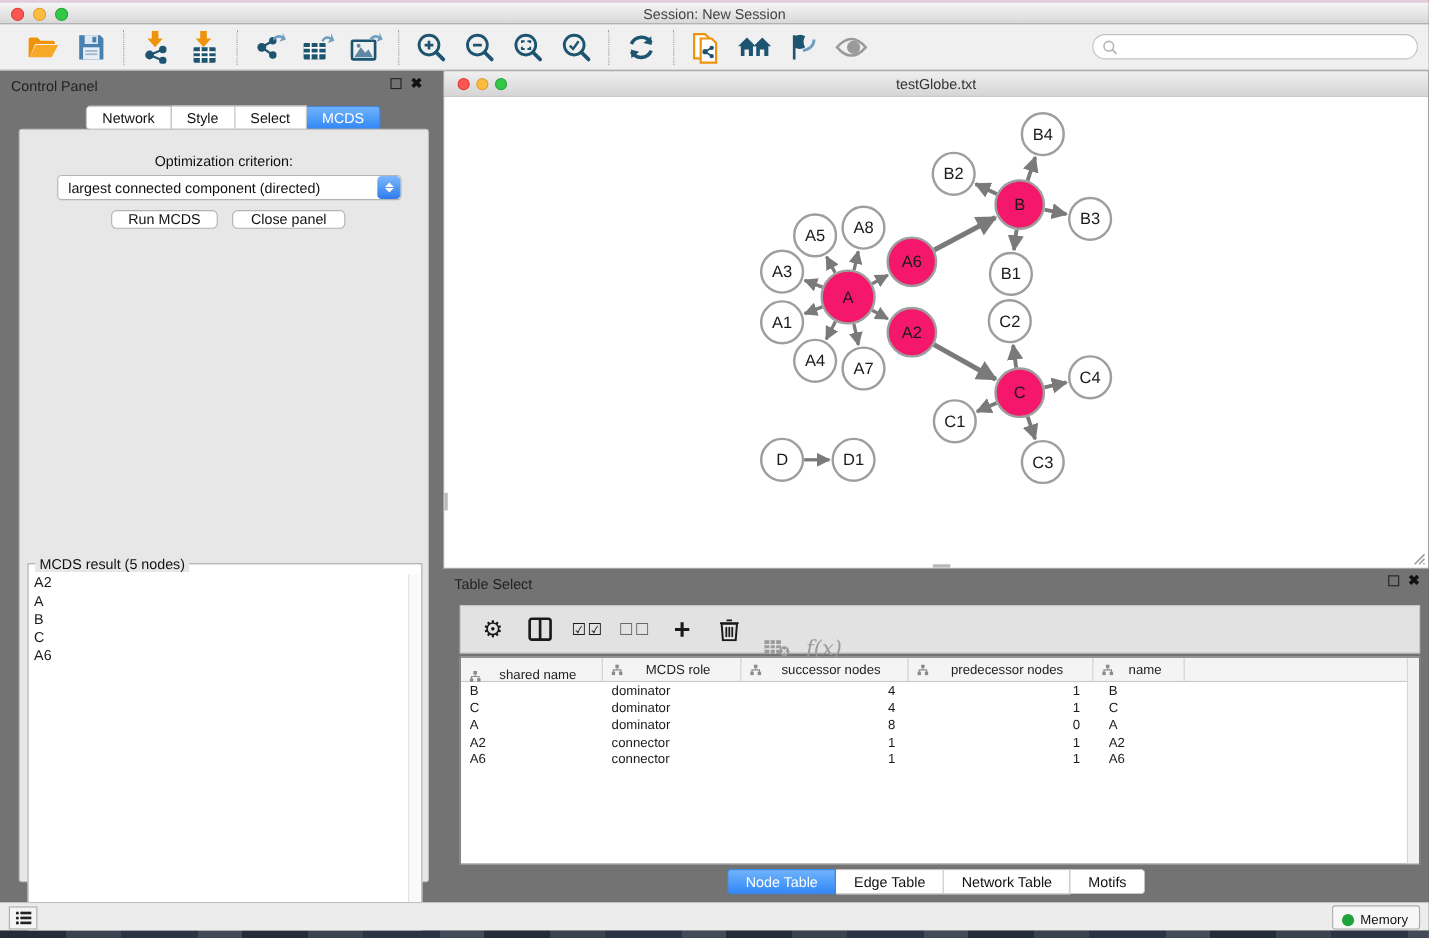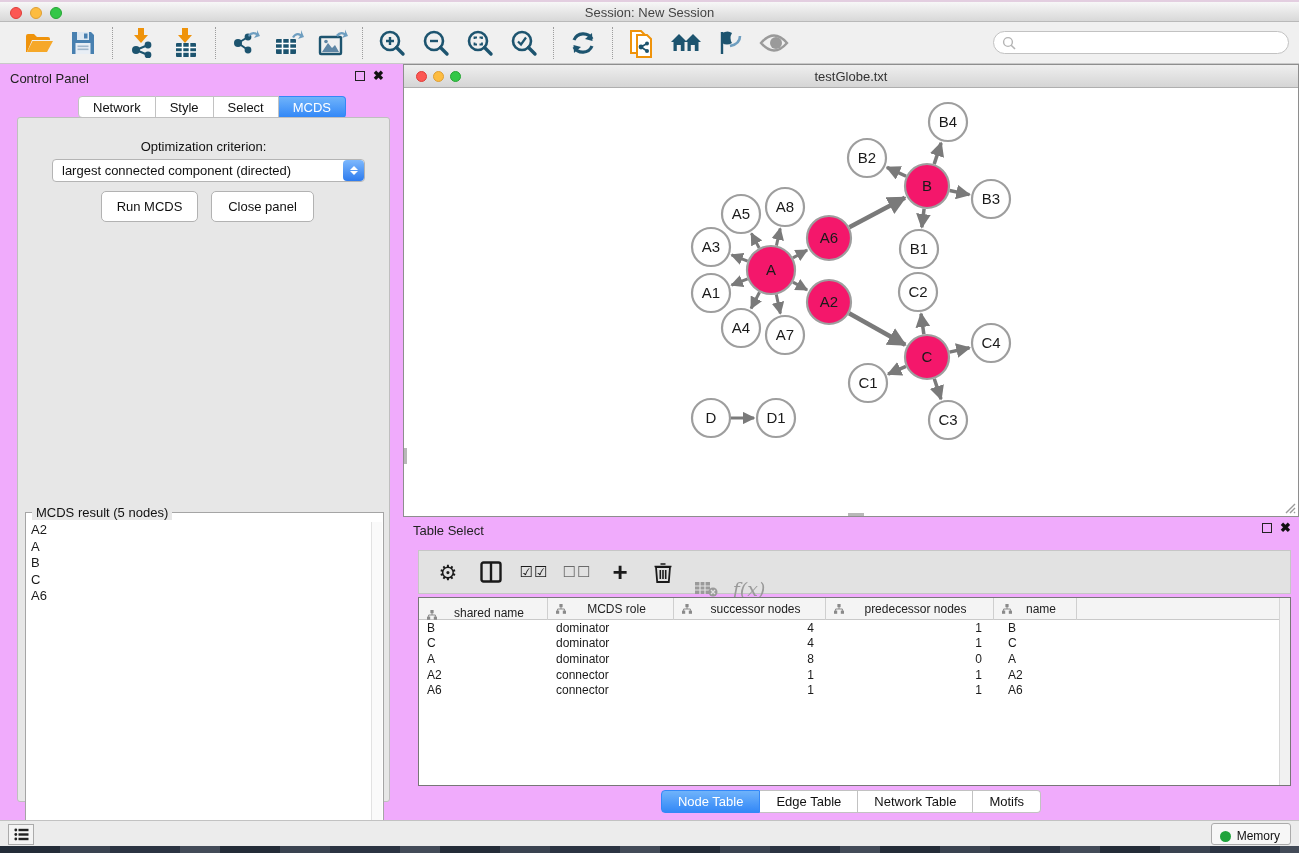--- a/index.html
+++ b/index.html
@@ -1,19 +1,19 @@
 <!DOCTYPE html>
 <html><head>
 <meta charset="utf-8">
 <style>
   * { margin:0; padding:0; box-sizing:border-box; }
   html,body { background:#555; }
   .app {
     position:relative; width:1299px; height:853px; overflow:hidden;
-    background:#f0abfc; font-family:"Liberation Sans", sans-serif; color:#1a1a1a;
+    background:#737373; font-family:"Liberation Sans", sans-serif; color:#1a1a1a;
   }
   
   .titlebar {
     position:absolute; left:0; top:0; width:100%; height:22px;
     background:linear-gradient(#F7F7F7,#D8D8D8);
     border-top:2px solid #E3CEE0; border-bottom:1px solid #B9B9B9;
   }
   .titlebar .title {
     position:absolute; left:0; right:0; top:3px; text-align:center;
     font-size:13px; color:#444;
@@ -65,21 +65,21 @@
   }
   .select-stepper {
     position:absolute; right:0px; top:0px; width:21px; height:21px;
     background:linear-gradient(#7DB8FD,#2D7BEE); border-radius:4px;
     display:flex; flex-direction:column; align-items:center; justify-content:center; gap:1px;
   }
   .chev { width:0; height:0; border-left:4px solid transparent; border-right:4px solid transparent; }
   .chev.up   { border-bottom:4px solid #fff; }
   .chev.down { border-top:4px solid #fff; }
   .cp-btn {
-    position:absolute; top:73px; height:31px; background:#fff; border:1px solid #B2B2B2;
+    position:absolute; top:73px; height:17px; background:#fff; border:1px solid #B2B2B2;
     border-radius:5px; font-size:13px; color:#111; font-family:"Liberation Sans",sans-serif;
     display:flex; align-items:center; justify-content:center;
   }
   #run-btn { left:83px; width:97px; }
   #close-btn { left:193px; width:103px; }
   .result-group {
     position:absolute; left:7px; top:394px; width:359px; height:339px;
     border:1px solid #A5A5A5; background:#fff;
   }
   .result-title {

